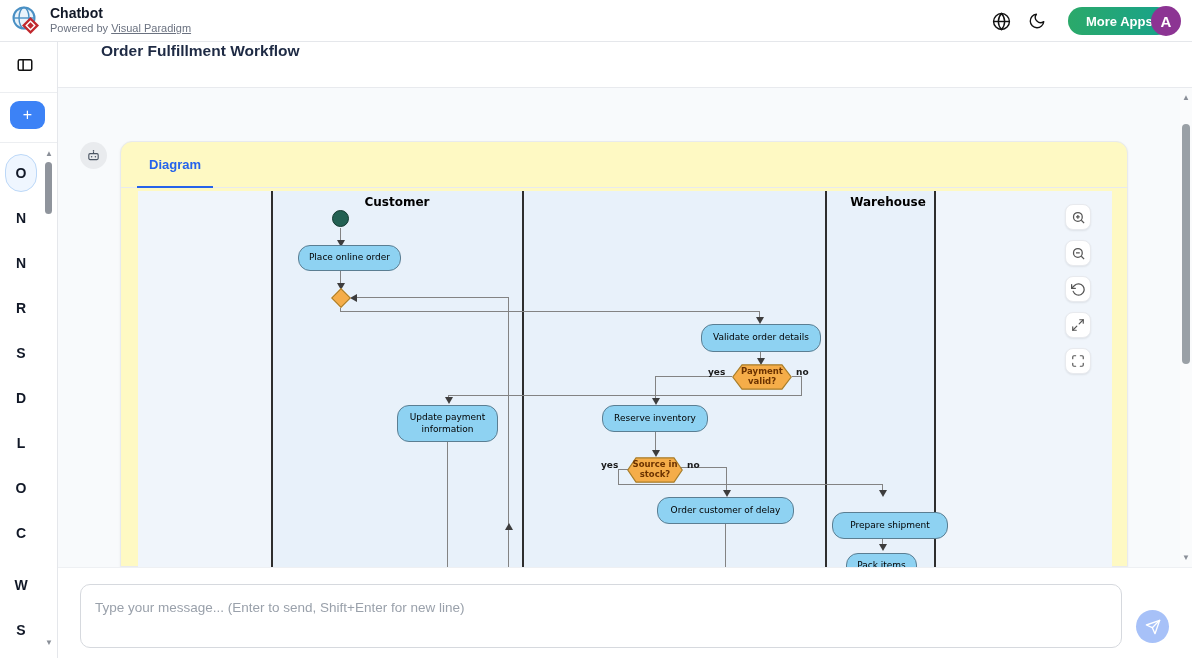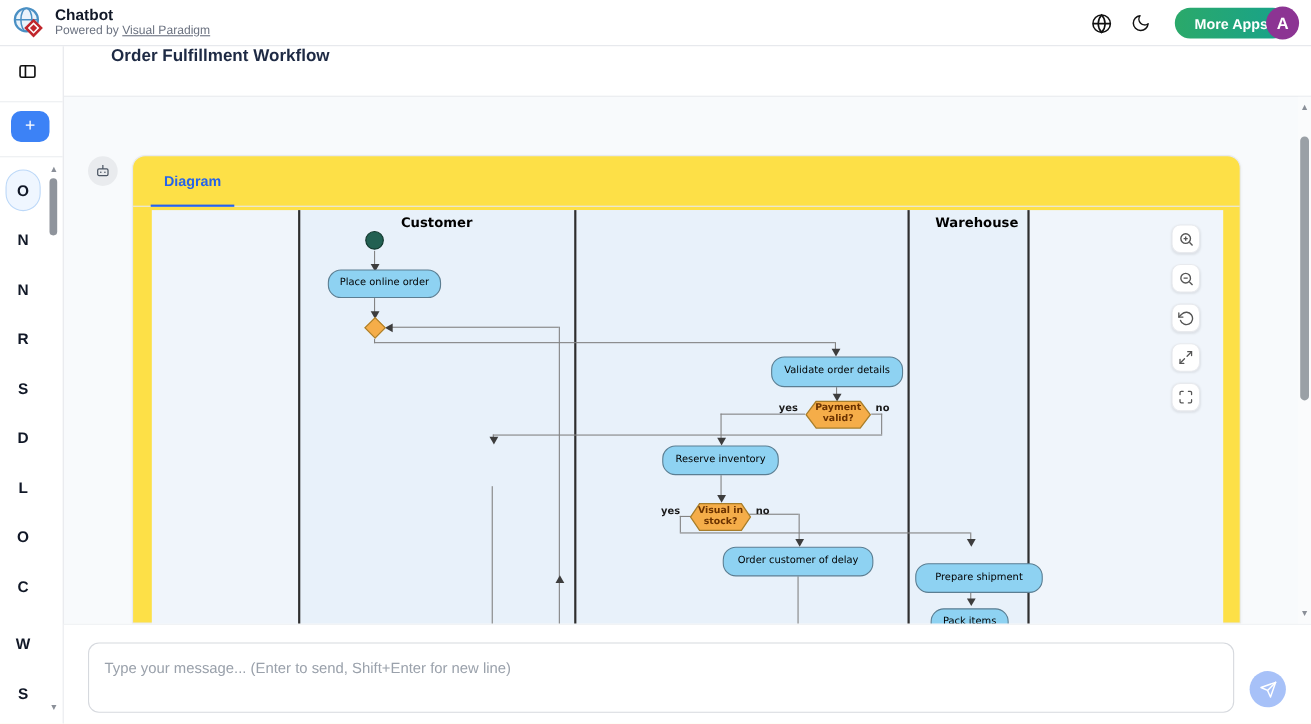--- a/index.html
+++ b/index.html
@@ -27,21 +27,21 @@
   .sb-item { position:absolute; left:5px; width:32px; height:38px; display:flex; align-items:center; justify-content:center; font-size:14px; font-weight:600; color:#111827; border-radius:16px; cursor:pointer; }
   .sb-item.active { background:#eff6ff; border:1px solid #bcd8f8; }
   .sb-scroll-up, .sb-scroll-down { position:absolute; left:44px; width:10px; height:10px; font-size:8px; color:#8a8f98; text-align:center; line-height:10px; cursor:pointer; }
   .sb-thumb { position:absolute; left:45px; width:7px; border-radius:4px; background:#8f949c; cursor:pointer; }
 
   
   .titlebar { position:absolute; left:58px; top:42px; width:1134px; height:46px; background:#fff; border-bottom:1px solid #e8eaee; z-index:20; }
   .page-title { position:absolute; left:23px; top:0; font-size:15.5px; font-weight:700; color:#1e2a44;margin-left:20px; }
   .content { position:absolute; left:58px; top:88px; width:1134px; height:479px; background:#f8fafc; }
   .bot-avatar { position:absolute; left:22px; top:54px; width:27px; height:27px; border-radius:50%; background:#e9ebee; display:flex; align-items:center; justify-content:center; }
-  .card { position:absolute; left:62px; top:53px; width:1008px; height:426px; background:#fde047; border:1px solid #e8eaee; border-radius:12px 12px 0 0; box-shadow:0 1px 3px rgba(0,0,0,.05); }
+  .card { position:absolute; left:62px; top:53px; width:1008px; height:426px; background:#fef9c3; border:1px solid #e8eaee; border-radius:12px 12px 0 0; box-shadow:0 1px 3px rgba(0,0,0,.05); }
   .tabs { position:absolute; left:0; top:0; width:100%; height:46px; border-bottom:1px solid #e8eaee; display:flex; align-items:stretch; padding-left:16px; }
   .tab { display:flex; align-items:center; padding:0 12px; font-size:13px; color:#4b5563; cursor:pointer; position:relative; }
   .tab.active { color:#2563eb; font-weight:600; }
   .tab.active::after { content:""; position:absolute; left:0; right:0; bottom:-1px; height:2px; background:#2563eb; }
 
   
   .canvas { position:absolute; left:17px; top:49px; width:974px; height:377px; background:#f0f5fb; overflow:hidden; }
   .lanes-bg { position:absolute; left:133px; top:0; width:665px; height:377px; background:#e8f1fa; }
   .lane-line { position:absolute; top:0; width:2px; height:377px; background:#2e2e2e; }
   .lane-title { position:absolute; top:4px; text-align:center; font-family:"DejaVu Sans",sans-serif; font-size:12px; font-weight:700; color:#000; }
@@ -229,27 +229,28 @@
 
         <div class="hex" style="left:594px; top:173px; width:60px; height:26px">
           <svg width="60" height="26" viewBox="0 0 60 26">
               <polygon points="10,0.8 50,0.8 59.2,13 50,25.2 10,25.2 0.8,13" fill="#f5ad49" stroke="#a87e2a" stroke-width="1.2"></polygon>
             </svg>
           <div class="hex-label">Payment valid?</div>
         </div>
         <div class="branch-label" style="left:570px; top:176px">yes</div>
         <div class="branch-label" style="left:658px; top:176px">no</div>
 
+        <div class="activity" style="left:259px; top:214px; width:101px; height:37px">Update payment information</div>
         <div class="activity" style="left:464px; top:214px; width:106px; height:27px">Reserve inventory</div>
 
         <div class="hex" style="left:489px; top:266px; width:56px; height:26px">
           <svg width="56" height="26" viewBox="0 0 56 26">
               <polygon points="9,0.8 47,0.8 55.2,13 47,25.2 9,25.2 0.8,13" fill="#f5ad49" stroke="#a87e2a" stroke-width="1.2"></polygon>
             </svg>
-          <div class="hex-label">Visual in stock?</div>
+          <div class="hex-label">Source in stock?</div>
         </div>
         <div class="branch-label" style="left:463px; top:269px">yes</div>
         <div class="branch-label" style="left:549px; top:269px">no</div>
 
         <div class="activity" style="left:519px; top:306px; width:137px; height:27px">Order customer of delay</div>
         <div class="activity" style="left:694px; top:321px; width:116px; height:27px">Prepare shipment</div>
         <div class="activity" style="left:708px; top:362px; width:71px; height:26px">Pack items</div>
       </div>
     </div>
 

